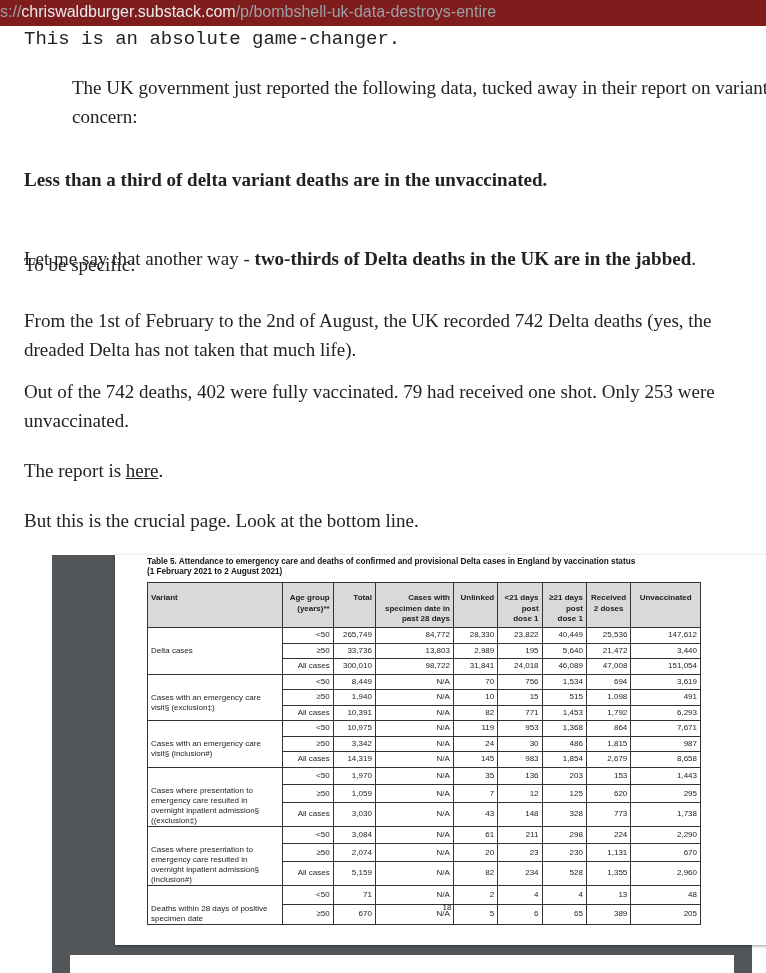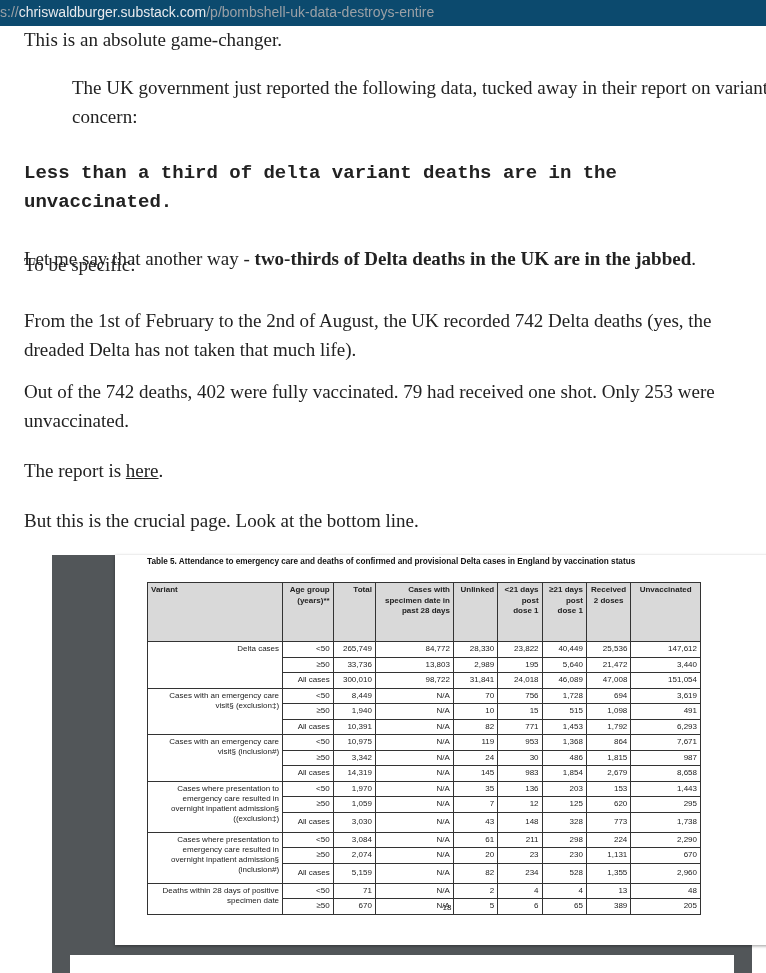--- a/index.html
+++ b/index.html
@@ -1,22 +1,22 @@
 <!DOCTYPE html>
 <html><head>
 <meta charset="utf-8">
 <style>
   * { box-sizing: border-box; margin: 0; padding: 0; }
   html, body { width: 766px; height: 973px; overflow: hidden; background: #ffffff; }
   body { position: relative; font-family: "Liberation Serif", "DejaVu Serif", serif; color: #222; }
 
   .urlbar {
     position: absolute; left: 0; top: 0; width: 766px; height: 26px;
-    background: #0c4a6e; color: #9aa0a6;
-    font-family: "Liberation Sans", "DejaVu Sans", sans-serif; font-size: 14px;
+    background: #7f1d1d; color: #9aa0a6;
+    font-family: "Liberation Sans", "DejaVu Sans", sans-serif; font-size: 16px;
     line-height: 24px; white-space: nowrap; overflow: hidden; padding-left: 0;
   }
   .urlbar .host { color: #e8eaed; }
 
   .article { position: absolute; left: 24px; top: 26px; width: 730px; }
   .p { position: absolute; left: 0; width: 730px; font-size: 19px; line-height: 29px; color: #222; }
   .p b { font-weight: bold; }
   .p a { color: #222; text-decoration: underline; }
 
   .viewer {
@@ -35,52 +35,53 @@
     position: absolute; left: 32px; top: 2px; width: 620px;
     font-family: "Liberation Sans", "DejaVu Sans", sans-serif;
     font-size: 8.2px; font-weight: bold; line-height: 10px; color: #111;
   }
   table.rep {
     position: absolute; left: 32px; top: 27px; width: 554px;
     border-collapse: collapse;
     font-family: "Liberation Sans", "DejaVu Sans", sans-serif; font-size: 8px; color: #222;
   }
   table.rep th, table.rep td { border: 1px solid #333; padding: 0 3px; }
-  table.rep th { background: #d9d9d9; font-weight: bold; text-align: right; vertical-align: top; line-height: 10.5px; padding-top: 2px; height: 59px; }
+  table.rep th { background: #d9d9d9; font-weight: bold; text-align: right; vertical-align: top; line-height: 10.5px; padding-top: 10px; height: 45px; }
   table.rep th.l { text-align: left; }
   table.rep th.c { text-align: center; }
   table.rep td { text-align: right; height: 15.5px; line-height: 10px; }
-  table.rep td.var { text-align: right; vertical-align: top; padding-top: 2px; }
+  table.rep td.var { text-align: left; vertical-align: top; padding-top: 18px; }
   table.rep td.tall { height: 20px; }
   .pnum {
     position: absolute; left: 0; width: 100%; top: 348px; text-align: center;
     font-family: "Liberation Sans", "DejaVu Sans", sans-serif; font-size: 8px; color: #222;
   }
 </style>
 </head>
 <body>
 
 <div class="urlbar"><span>s://</span><span class="host">chriswaldburger.substack.com</span><span>/p/bombshell-uk-data-destroys-entire</span></div>
 
 <div class="article">
-  <div class="p" style="top:-1px;">This is an absolute game-changer.</div>
+  <div class="p" style="top:-1px;font-family:Liberation Mono, monospace;">This is an absolute game-changer.</div>
   <div class="p" style="top:47px;margin-left:48px;">The UK government just reported the following data, tucked away in their report on variants of concern:</div>
-  <div class="p" style="top:133px;font-family:Liberation Mono, monospace;"><b>Less than a third of delta variant deaths are in the unvaccinated.</b></div>
+  <div class="p" style="top:139px;"><b>Less than a third of delta variant deaths are in the unvaccinated.</b></div>
   <div class="p" style="top:174px;margin-top:44px;"><span>Let me say that another way - </span><b>two-thirds of Delta deaths in the UK are in the jabbed</b><span>.</span></div>
   <div class="p" style="top:224px;">To be specific:</div>
   <div class="p" style="top:280px;">From the 1st of February to the 2nd of August, the UK recorded 742 Delta deaths (yes, the dreaded Delta has not taken that much life).</div>
   <div class="p" style="top:351px;">Out of the 742 deaths, 402 were fully vaccinated. 79 had received one shot. Only 253 were unvaccinated.</div>
   <div class="p" style="top:430px;"><span>The report is </span><a href="#">here</a><span>.</span></div>
   <div class="p" style="top:480px;">But this is the crucial page. Look at the bottom line.</div>
 </div>
 
 <div class="viewer">
   <div class="page">
     <div class="tcap">
       <div>Table 5. Attendance to emergency care and deaths of confirmed and provisional Delta cases in England by vaccination status</div>
+      <div>(1 February 2021 to 2 August 2021)</div>
     </div>
     <table class="rep">
       <thead>
           <tr id="hdr-row">
             <th class="l" style="width: 128px;">Variant</th>
             <th style="width: 48px;">Age group (years)**</th>
             <th style="width: 40px;">Total</th>
             <th style="width: 74px;">Cases with specimen date in past 28 days</th>
             <th style="width: 42px;">Unlinked</th>
             <th style="width: 42px;">&lt;21 days post dose 1</th>
@@ -121,21 +122,21 @@
             <td>47,008</td>
             <td>151,054</td>
           </tr>
           <tr>
             <td class="var" rowspan="3">Cases with an emergency care visit§ (exclusion‡)</td>
             <td>&lt;50</td>
             <td>8,449</td>
             <td>N/A</td>
             <td>70</td>
             <td>756</td>
-            <td>1,728</td>
+            <td>1,534</td>
             <td>694</td>
             <td>3,619</td>
           </tr>
           <tr>
             <td>≥50</td>
             <td>1,940</td>
             <td>N/A</td>
             <td>10</td>
             <td>15</td>
             <td>515</td>

